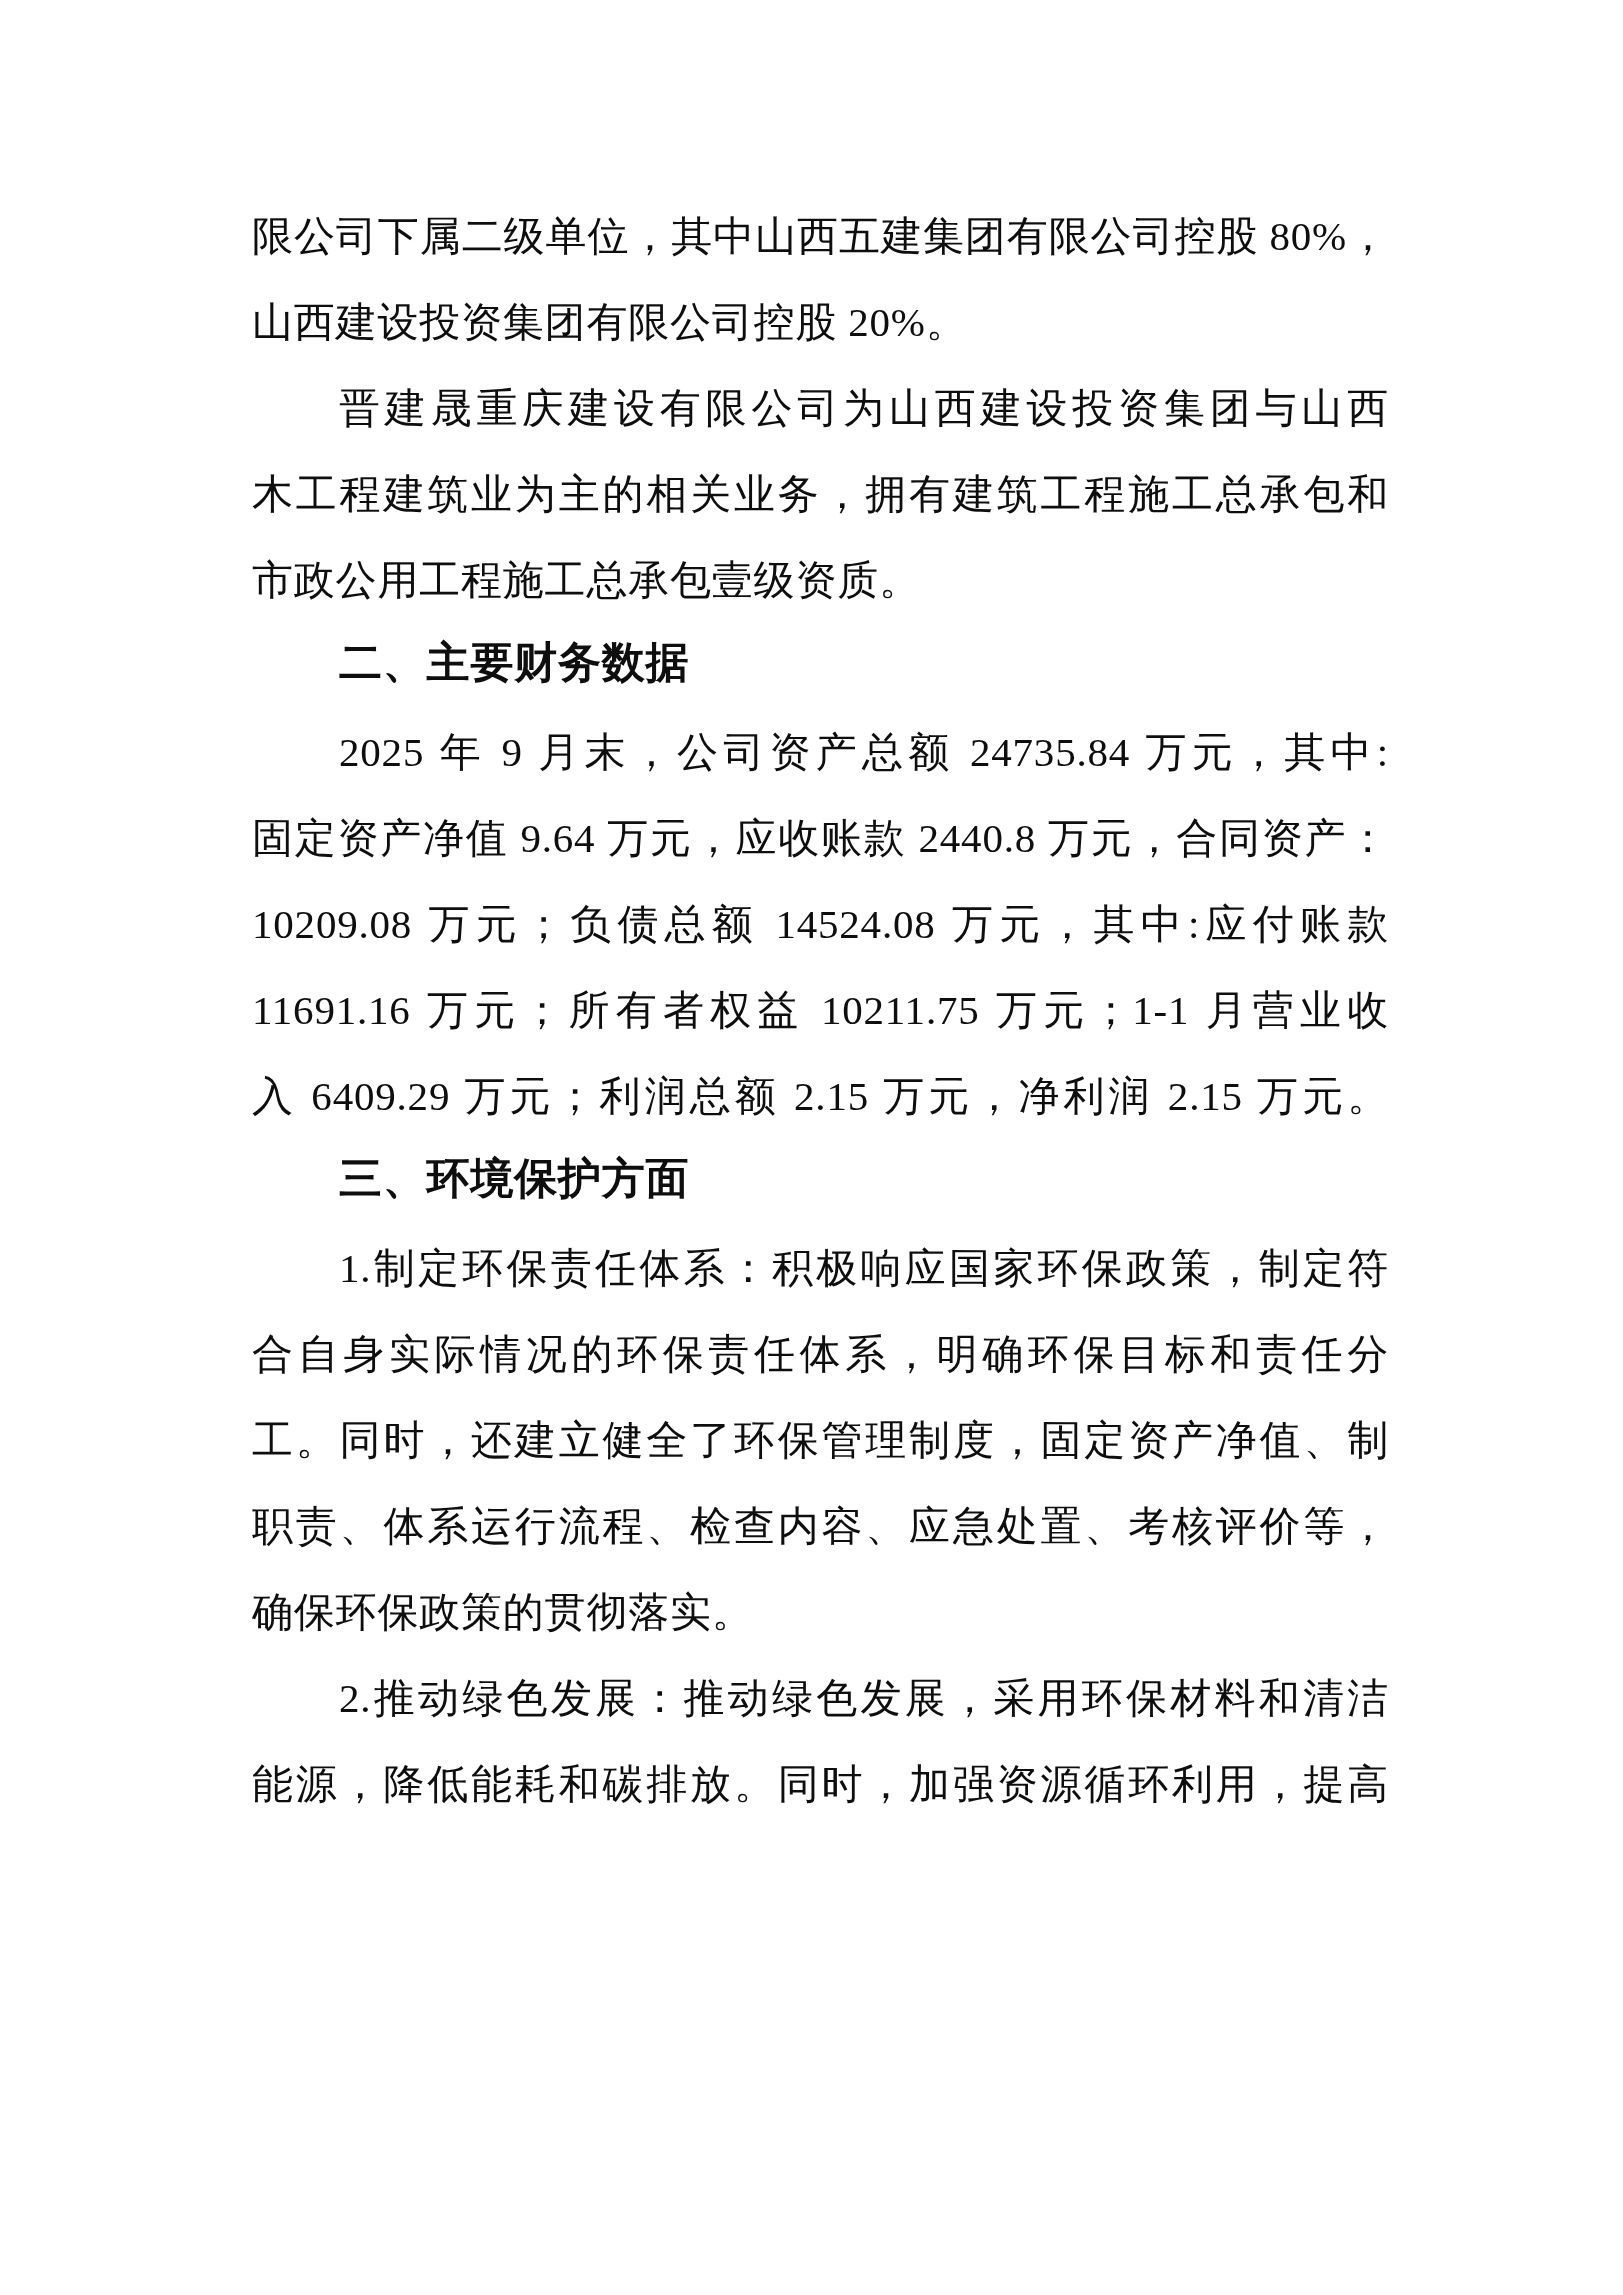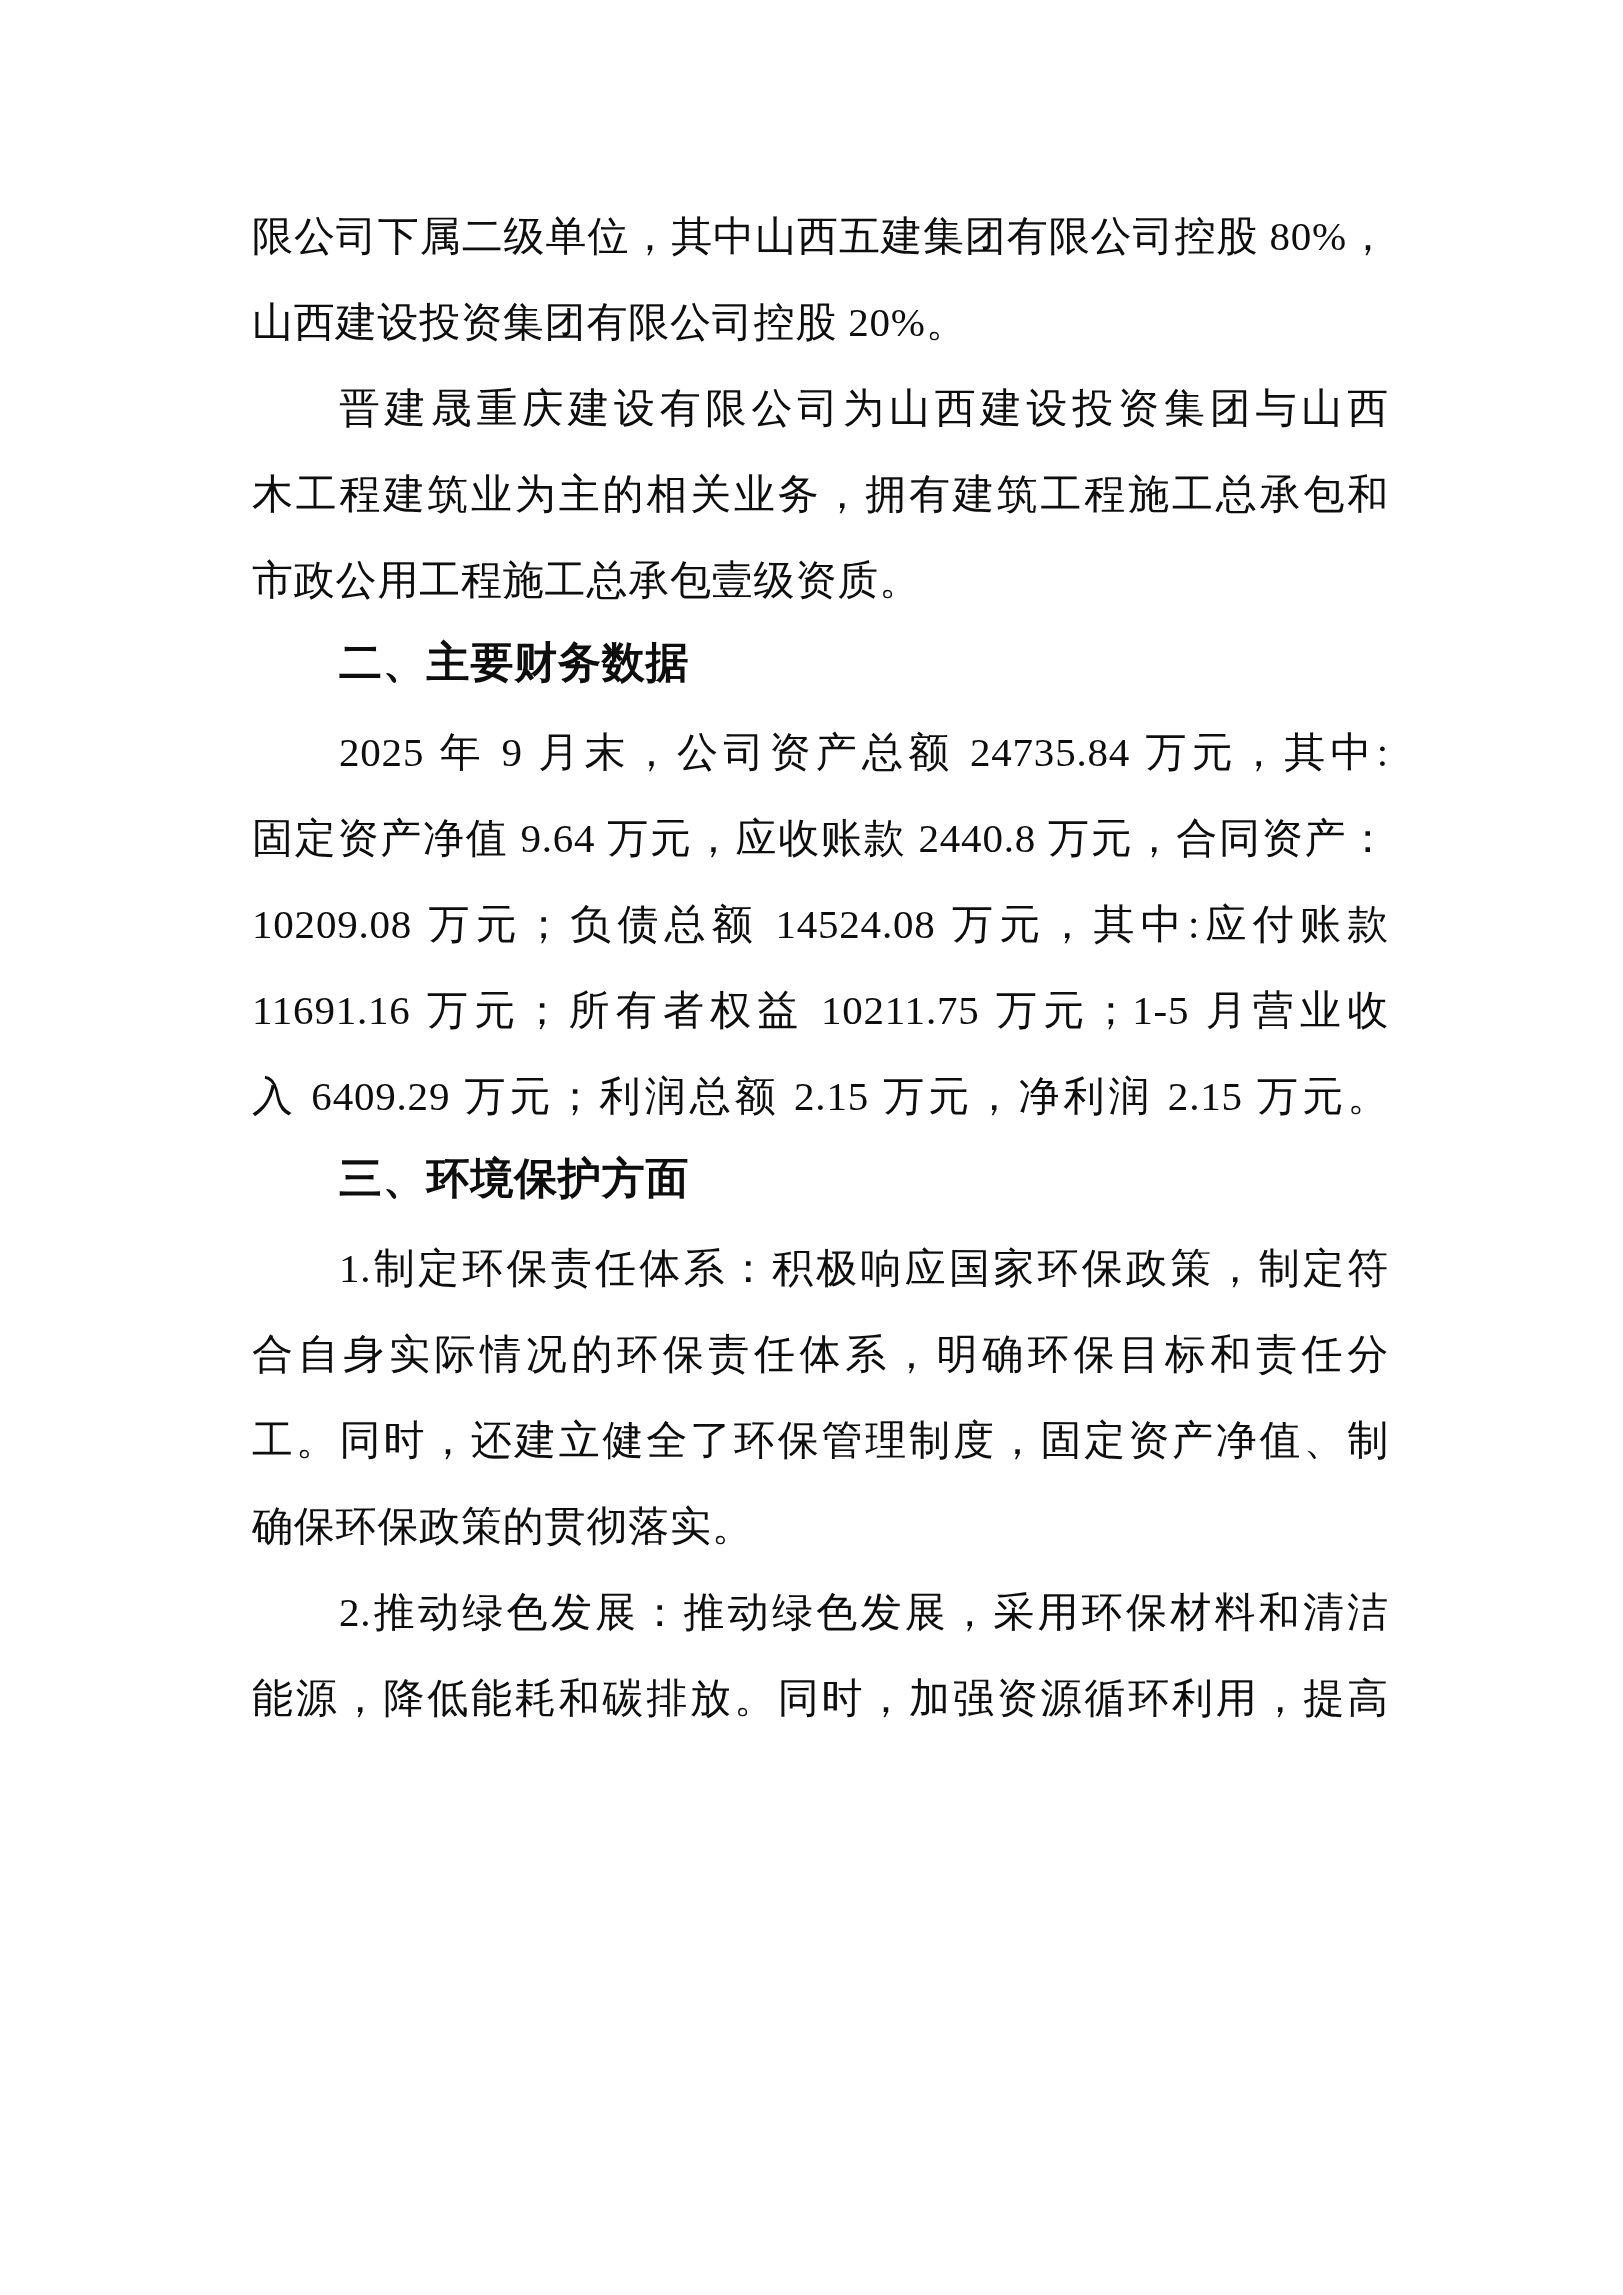--- a/index.html
+++ b/index.html
@@ -52,24 +52,25 @@
   <div class="doc">
     <div class="ln j">限公司下属二级单位，其中山西五建集团有限公司控股 80%，</div>
     <div class="ln">山西建设投资集团有限公司控股 20%。</div>
     <div class="ln j ind">晋建晟重庆建设有限公司为山西建设投资集团与山西</div>
     <div class="ln j">木工程建筑业为主的相关业务，拥有建筑工程施工总承包和</div>
     <div class="ln">市政公用工程施工总承包壹级资质。</div>
     <div class="ln hd ind">二、主要财务数据</div>
     <div class="ln j ind">2025 年 9 月末，公司资产总额 24735.84 万元，其中:</div>
     <div class="ln j">固定资产净值 9.64 万元，应收账款 2440.8 万元，合同资产：</div>
     <div class="ln j">10209.08 万元；负债总额 14524.08 万元，其中:应付账款</div>
-    <div class="ln j">11691.16 万元；所有者权益 10211.75 万元；1-5 月营业收</div>
+    <div class="ln j">11691.16 万元；所有者权益 10211.75 万元；1-1 月营业收</div>
     <div class="ln j">入 6409.29 万元；利润总额 2.15 万元，净利润 2.15 万元。</div>
     <div class="ln hd ind">三、环境保护方面</div>
     <div class="ln j ind">1.制定环保责任体系：积极响应国家环保政策，制定符</div>
     <div class="ln j">合自身实际情况的环保责任体系，明确环保目标和责任分</div>
     <div class="ln j">工。同时，还建立健全了环保管理制度，固定资产净值、制</div>
+    <div class="ln j">职责、体系运行流程、检查内容、应急处置、考核评价等，</div>
     <div class="ln">确保环保政策的贯彻落实。</div>
     <div class="ln j ind">2.推动绿色发展：推动绿色发展，采用环保材料和清洁</div>
     <div class="ln j">能源，降低能耗和碳排放。同时，加强资源循环利用，提高</div>
   </div>
 </div>
 
 
 </body></html>

